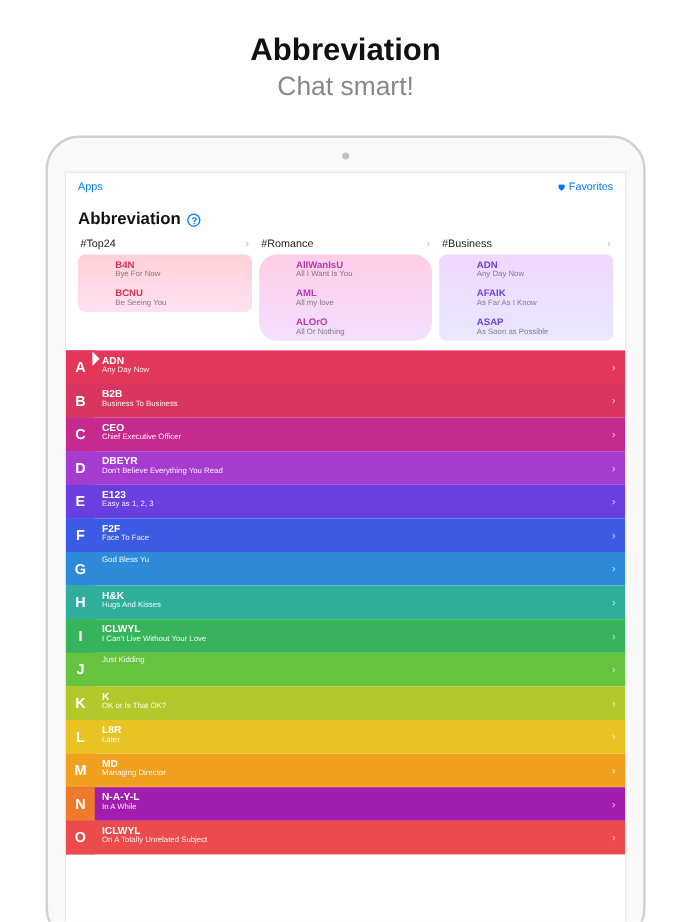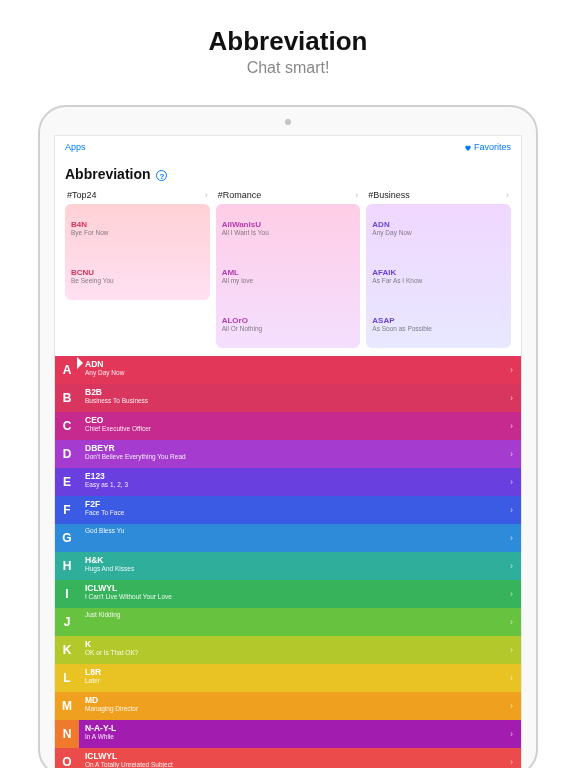--- a/index.html
+++ b/index.html
@@ -5,21 +5,21 @@
   * { box-sizing: border-box; margin: 0; padding: 0; }
   body {
     font-family: -apple-system, "Helvetica Neue", Arial, sans-serif;
     background: #fff;
     width: 576px;
     height: 768px;
     overflow: hidden;
   }
   .promo-title { text-align: center; margin-top: 26px; }
   .promo-title h1 { font-size: 26px; font-weight: 600; color: #111; }
-  .promo-title h2 { font-size: 16px; font-weight: 400; color: #888; margin-top: 2px; }
+  .promo-title h2 { font-size: 22px; font-weight: 400; color: #888; margin-top: 2px; }
 
   .ipad-frame {
     width: 500px;
     margin: 28px auto 0;
     border: 2px solid #d0d0d0;
     border-radius: 28px;
     padding: 28px 14px 0 14px;
     background: #f9f9f9;
   }
   .ipad-frame::before {
@@ -44,26 +44,26 @@
     border-radius:50%; color:#007aff; font-size:8px; line-height:11px; text-align:center;
     vertical-align:middle; margin-left:2px;
   }
 
   
   .cats { display:flex; gap:6px; padding:0 10px 8px; }
   .cat { flex:1; }
   .cat-head { display:flex; justify-content:space-between; font-size:9px; font-weight:400; color:#222; padding:2px 2px 4px; }
   .cat-head .chev { color:#bbb; font-size:9px; }
   .cat-body { border-radius:6px; overflow:hidden; }
-  .cat-item { padding:16px 6px; }
+  .cat-item { padding:4px 6px;margin-left:25px; }
   .cat-item .abbr { font-size:8px; font-weight:600; }
   .cat-item .mean { font-size:6.5px; color:rgba(80,80,80,.7); }
   .cat-top24 .cat-body { background: linear-gradient(180deg,#ffd1d6,#ffe0f2); }
   .cat-top24 .abbr { color:#d0355c; }
-  .cat-romance .cat-body { background: linear-gradient(180deg,#ffcde6,#f4dfff); }
+  .cat-romance .cat-body { background: linear-gradient(180deg,#ffcde6,#f4dfff); border-radius: 15px; }
   .cat-romance .abbr { color:#b23db1; }
   .cat-business .cat-body { background: linear-gradient(180deg,#f0d7ff,#e8e8ff); }
   .cat-business .abbr { color:#6a44d8; }
 
   
   .alpha { position:relative; }
   .alpha-index {
     position:absolute; left:0; top:0; bottom:0; width:24px; z-index:2;
   }
   .alpha-index .pointer {

